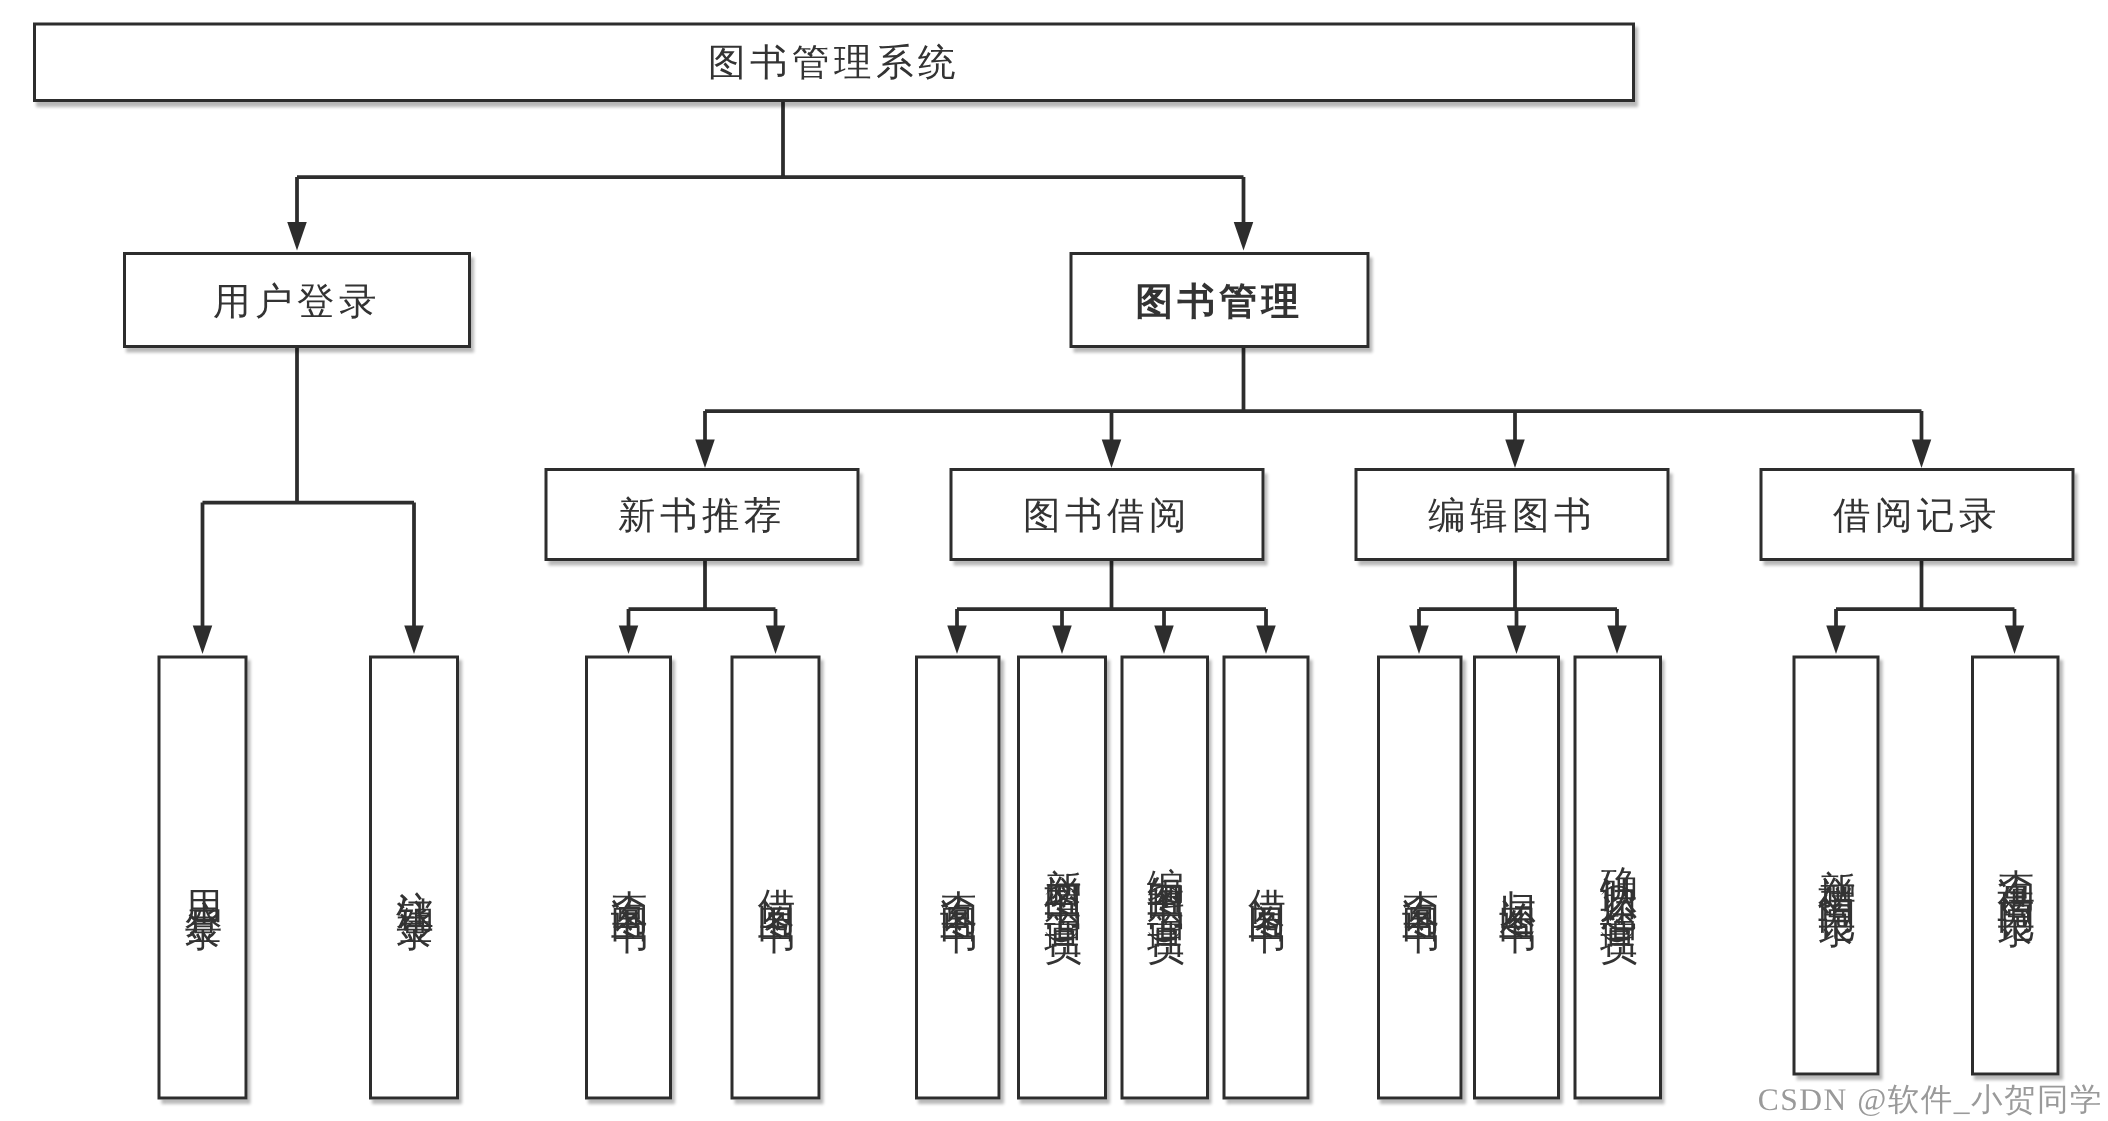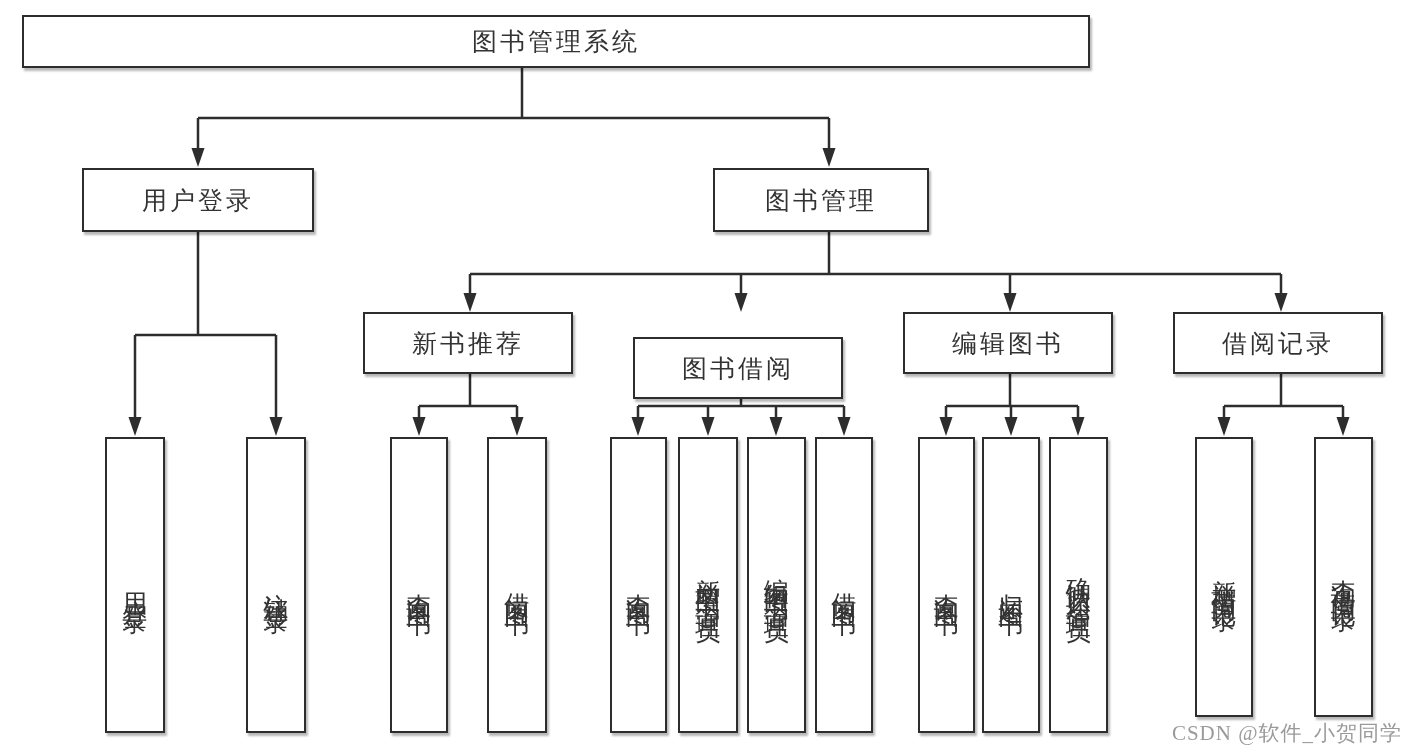--- a/index.html
+++ b/index.html
@@ -33,24 +33,24 @@
   .leaf .vtext {
     writing-mode: vertical-rl;
     text-orientation: mixed;
     letter-spacing: 6px;
     line-height: 1.05;
     white-space: nowrap;
   }
   
   .n-root { left:22px;  top:15px;  width:1068px; height:53px; }
   .n-l2a  { left:82px;  top:168px; width:232px;  height:64px; }
-  .n-l2b  { left:713px; top:168px; width:216px;  height:64px; }
+  .n-l2b  { left:713px; top:168px; width:200px;  height:64px;font-weight:bold; }
   .n-l3   { top:312px; height:62px; width:210px; }
   .n-l3a  { left:363px; }
-  .n-l3b  { left:633px;margin-top:25px; }
+  .n-l3b  { left:633px; }
   .n-l3c  { left:903px; }
   .n-l3d  { left:1173px;align-items:center; }
   .leaf   { top:437px; height:296px; }
   .n-a1 { left:105px;  width:60px; }
   .n-a2 { left:246px;  width:60px; }
   .n-b1 { left:390px;  width:58px; }
   .n-b2 { left:487px;  width:60px; }
   .n-c1 { left:610px;  width:57px; }
   .n-c2 { left:678px;  width:60px; }
   .n-c3 { left:747px;  width:59px; }

